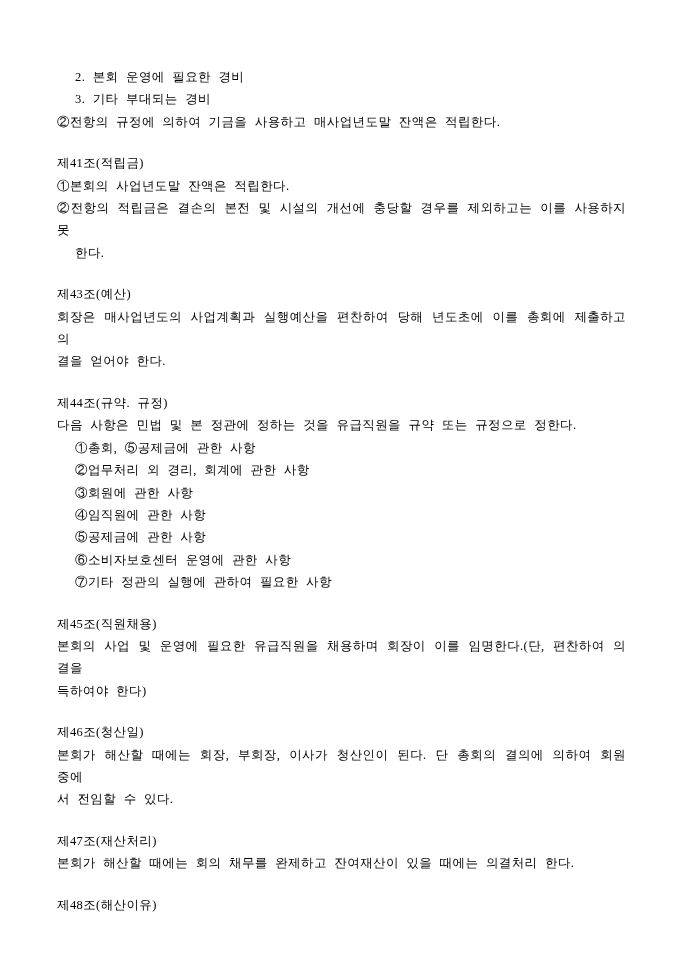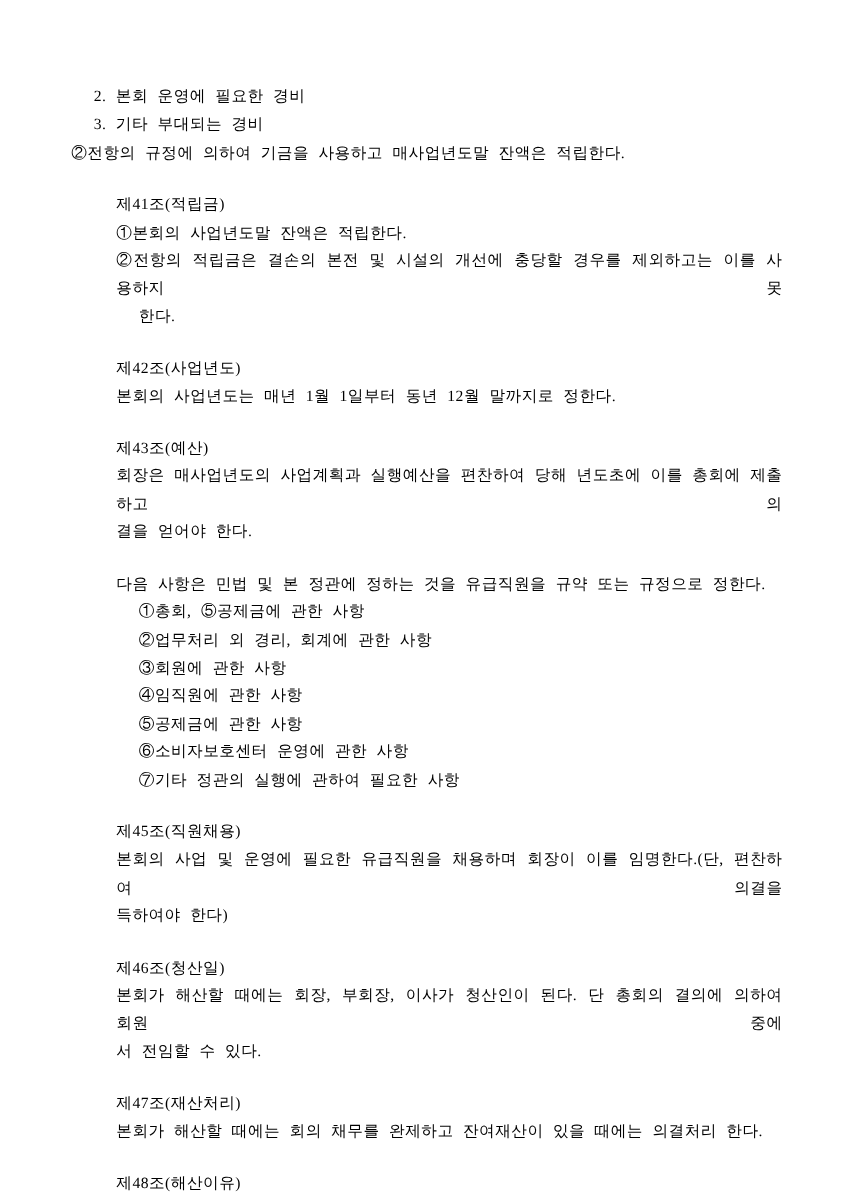--- a/index.html
+++ b/index.html
@@ -37,50 +37,46 @@
     text-align-last: justify;
   }
   
   .line.numbered,
   .line.list,
   .line.hang {
     padding-left: 18px;
   }
   .section {
     margin-top: 19px;
-    margin-left: 36px;
   }
   .heading {
     white-space: nowrap;
   }
 </style>
 </head>
 <body>
 
 <main class="page">
   <div class="doc" id="doc-root">
       <div class="line numbered">2. 본회 운영에 필요한 경비</div>
       <div class="line numbered">3. 기타 부대되는 경비</div>
       <div class="line plain">②전항의 규정에 의하여 기금을 사용하고 매사업년도말 잔액은 적립한다.</div>
       <section class="section">
         <div class="heading">제41조(적립금)</div>
         <div class="line plain">①본회의 사업년도말 잔액은 적립한다.</div>
         <div class="line full">②전항의 적립금은 결손의 본전 및 시설의 개선에 충당할 경우를 제외하고는 이를 사용하지 못</div>
         <div class="line hang">한다.</div>
       </section>
       <section class="section">
-        <div class="heading">제42조(사업년도)</div>
-        <div class="line plain">본회의 사업년도는 매년 1월 1일부터 동년 12월 말까지로 정한다.</div>
-      </section>
-      <section class="section">
         <div class="heading">제43조(예산)</div>
         <div class="line full">회장은 매사업년도의 사업계획과 실행예산을 편찬하여 당해 년도초에 이를 총회에 제출하고 의</div>
         <div class="line plain">결을 얻어야 한다.</div>
       </section>
       <section class="section">
+        <div class="heading">제44조(규약. 규정)</div>
         <div class="line plain">다음 사항은 민법 및 본 정관에 정하는 것을 유급직원을 규약 또는 규정으로 정한다.</div>
         <div class="line list">①총회, ⑤공제금에 관한 사항</div>
         <div class="line list">②업무처리 외 경리, 회계에 관한 사항</div>
         <div class="line list">③회원에 관한 사항</div>
         <div class="line list">④임직원에 관한 사항</div>
         <div class="line list">⑤공제금에 관한 사항</div>
         <div class="line list">⑥소비자보호센터 운영에 관한 사항</div>
         <div class="line list">⑦기타 정관의 실행에 관하여 필요한 사항</div>
       </section>
       <section class="section">

